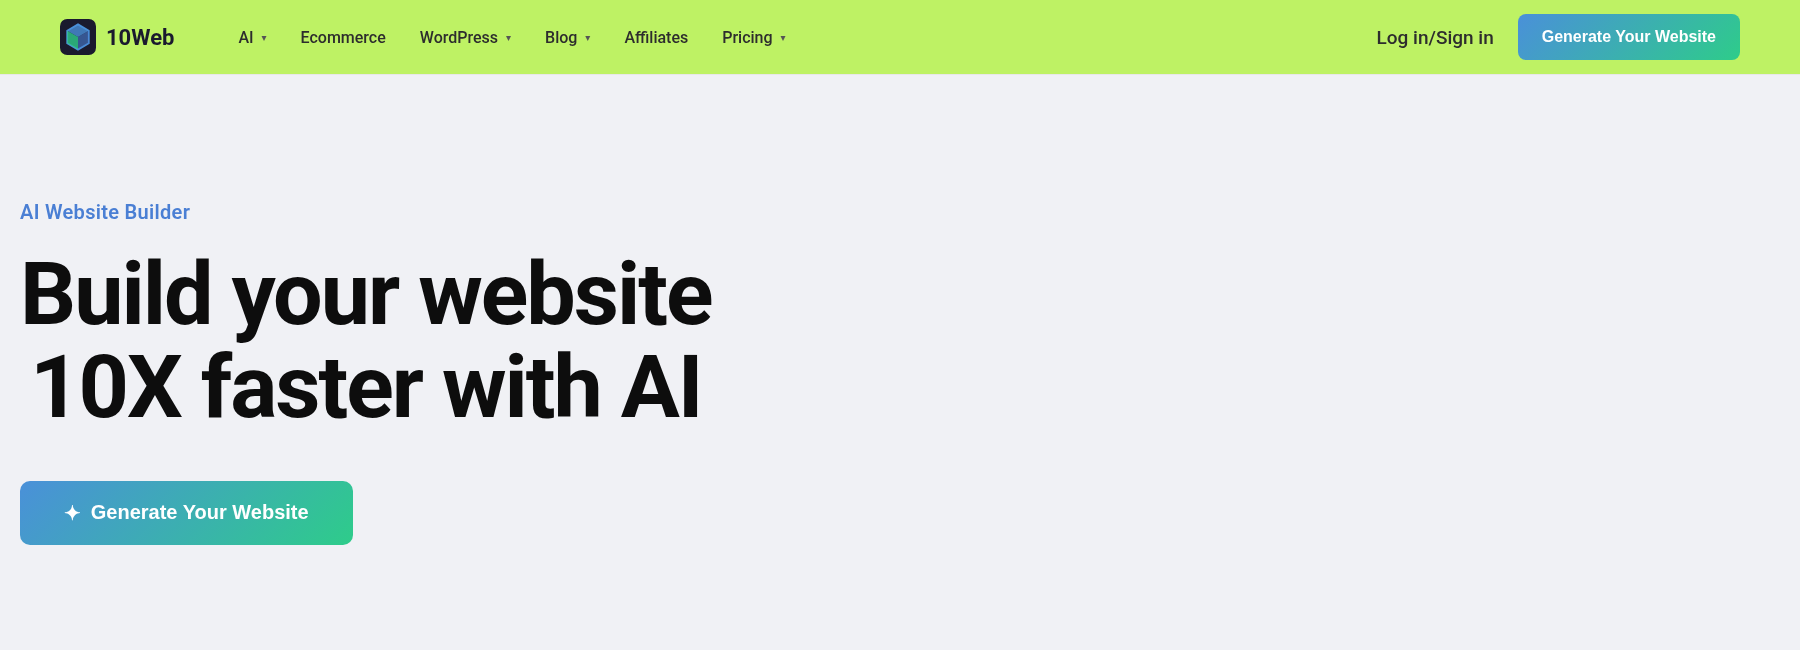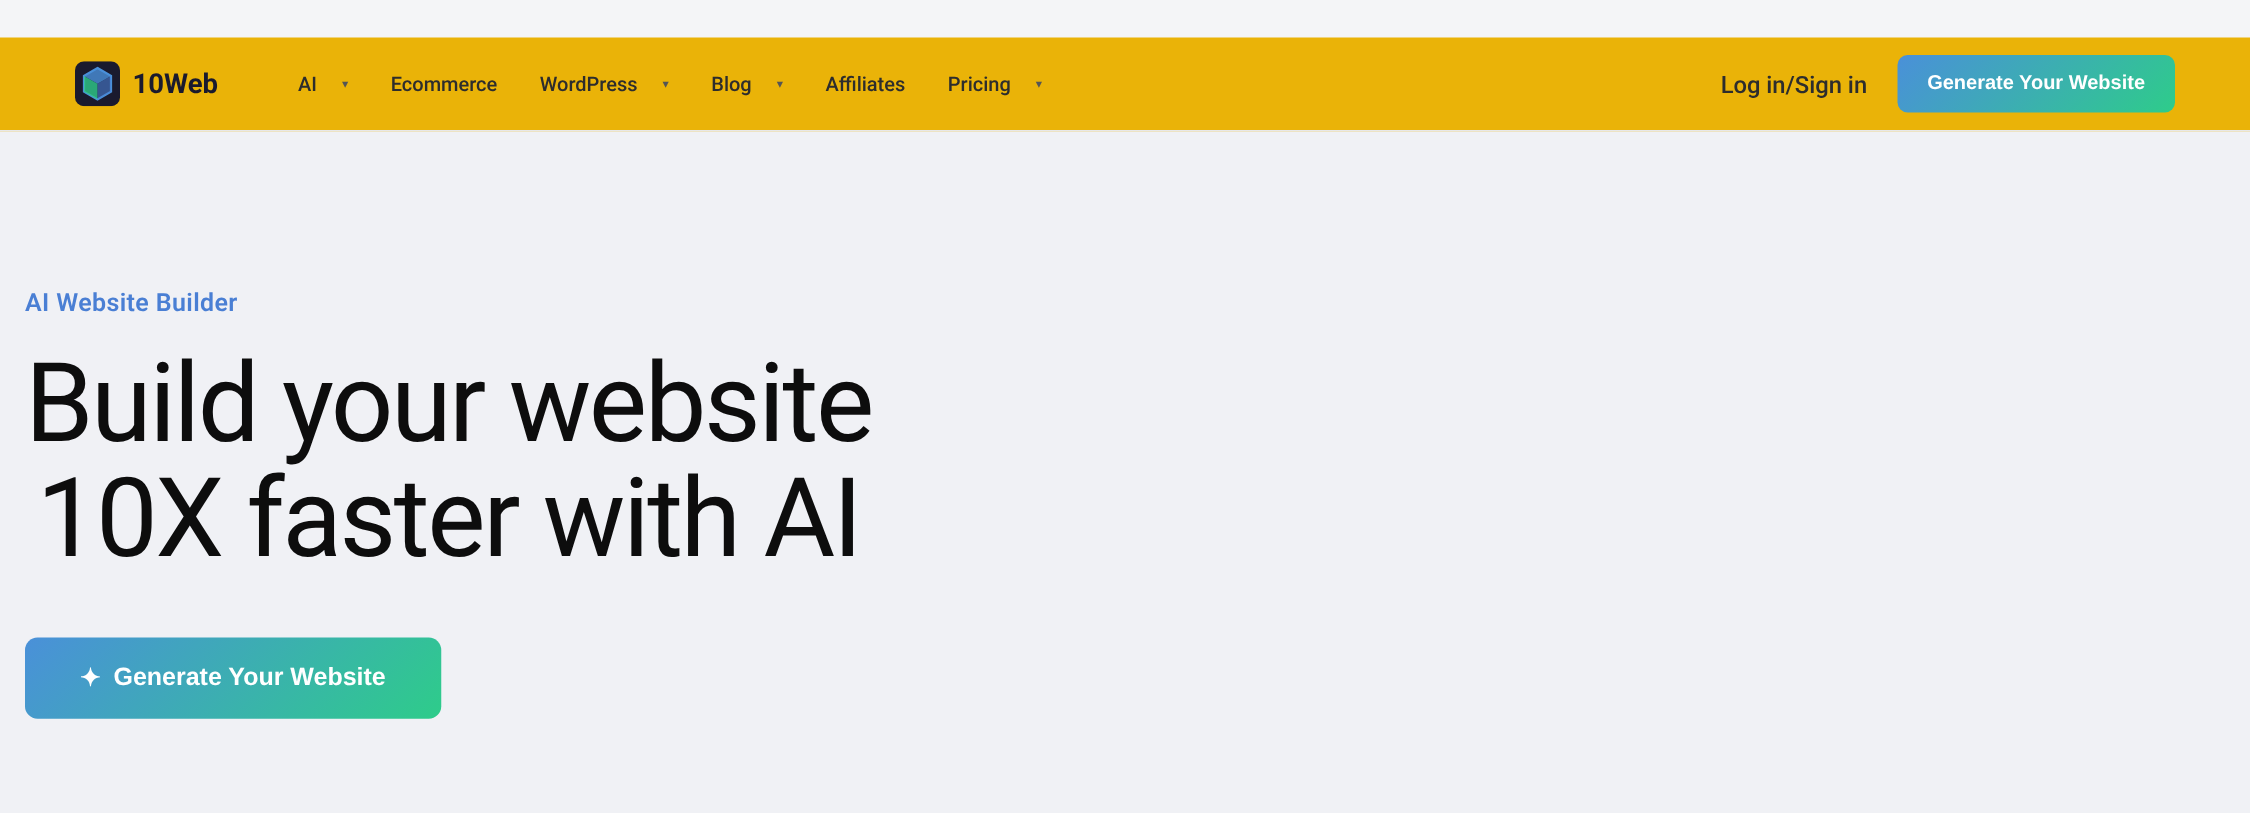--- a/index.html
+++ b/index.html
@@ -11,29 +11,28 @@
     body {
       font-family: -apple-system, BlinkMacSystemFont, 'Segoe UI', Roboto, sans-serif;
       background: #f4f5f7;
       width: 1800px;
       min-height: 650px;
       overflow-x: hidden;
     }
 
     
     header {
-      background: #eab308;
+      background: #bef264;
       border-bottom: 1px solid #e8e8e8;
       height: 75px;
       display: flex;
       align-items: center;
       padding: 0 60px;
       position: relative;
       z-index: 10;
-      margin-top: 30px;
     }
 
     .logo-area {
       display: flex;
       align-items: center;
       gap: 10px;
       text-decoration: none;
       margin-right: 50px;
     }
 
@@ -51,21 +50,21 @@
     nav {
       display: flex;
       align-items: center;
       gap: 6px;
       flex: 1;
     }
 
     .nav-item {
       display: flex;
       align-items: center;
-      gap: 20px;
+      gap: 8px;
       padding: 8px 14px;
       font-size: 16px;
       color: #2d2d2d;
       cursor: pointer;
       border-radius: 6px;
       font-weight: 500;
       white-space: nowrap;
     }
 
     .chevron {
@@ -115,21 +114,21 @@
     .hero-subtitle {
       color: #4a7fd4;
       font-size: 20px;
       font-weight: 600;
       margin-bottom: 24px;
       letter-spacing: 0.3px;
     }
 
     .hero-title {
       font-size: 88px;
-      font-weight: 400;
+      font-weight: 700;
       color: #0d0d0d;
       line-height: 1.05;
       margin-bottom: 48px;
       max-width: 1000px;
       letter-spacing: -2px;
     }
 
     
     .media-logos {
       display: flex;

